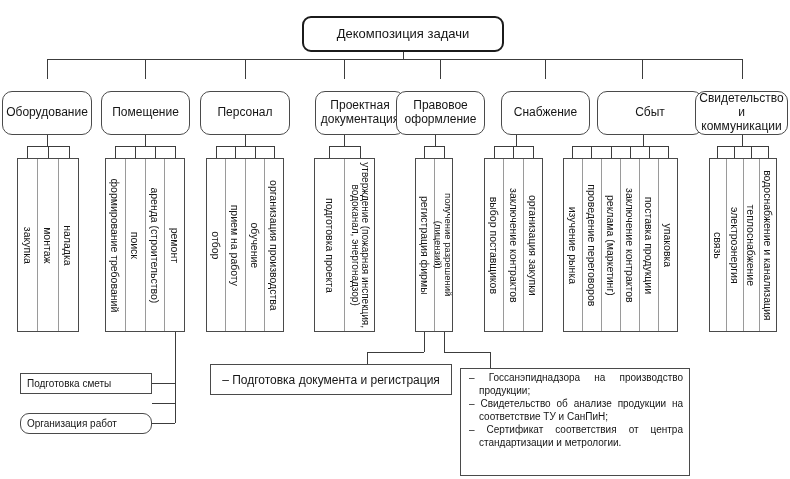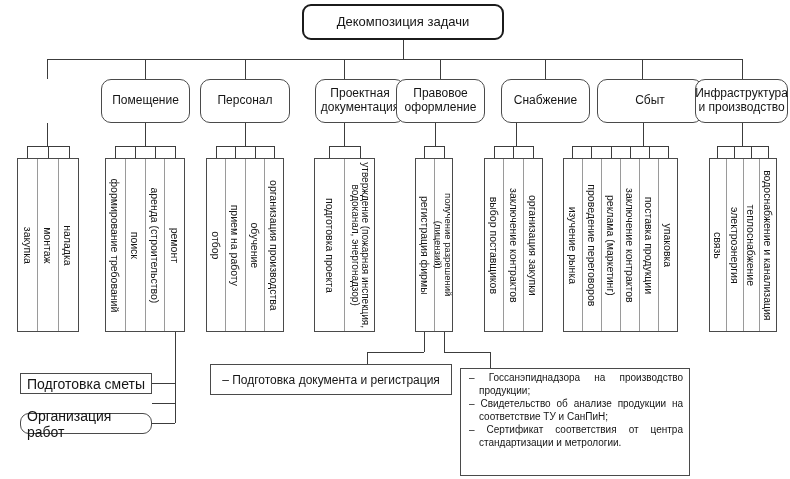--- a/index.html
+++ b/index.html
@@ -4,21 +4,21 @@
 <style>
   html,body{margin:0;padding:0;background:#fff;}
   .canvas{
     position:relative;width:790px;height:479px;background:#ffffff;
     font-family:"Liberation Sans",sans-serif;color:#151515;overflow:hidden;
   }
   .lines{position:absolute;left:0;top:0;width:790px;height:479px;}
   .rbox{
     position:absolute;box-sizing:border-box;border:1px solid #4a4a4a;border-radius:10px;
     background:#fff;display:flex;align-items:center;justify-content:center;
-    text-align:center;font-size:12px;line-height:1.15;padding:2px;
+    text-align:center;font-size:12px;line-height:1.15;padding:2px;margin-top:12px;
   }
   .root{
     left:302px;top:4px;width:202px;height:36px;
     border:2px solid #1b1b1b;border-radius:9px;font-size:13px;
   }
   .cat{top:79px;height:44px;}
   .cluster{
     position:absolute;top:158px;height:174px;box-sizing:border-box;
     border:1px solid #4a4a4a;background:#fff;display:flex;
   }
@@ -29,21 +29,21 @@
   .col:first-child{border-left:none;}
   .vlabel{
     flex:none;width:170px;text-align:center;font-size:10.5px;line-height:1.02;
     transform:rotate(90deg);white-space:normal;
   }
   .vlabel.approve{width:174px;font-size:10px;}
   .vlabel.license{width:110px;font-size:9.5px;}
   .stepbox{
     position:absolute;left:20px;width:132px;height:21px;box-sizing:border-box;
     border:1px solid #4a4a4a;background:#fff;display:flex;align-items:center;
-    padding-left:6px;font-size:14px;
+    padding-left:6px;font-size:10px;
   }
   .notebox{
     position:absolute;left:210px;top:364px;width:242px;height:31px;box-sizing:border-box;
     border:1px solid #4a4a4a;background:#fff;display:flex;align-items:center;
     justify-content:center;font-size:12px;
   }
   .permitbox{
     position:absolute;left:460px;top:368px;width:230px;height:108px;box-sizing:border-box;
     border:1px solid #4a4a4a;background:#fff;padding:3px 6px 2px 8px;
     font-size:10px;line-height:12.9px;
@@ -125,27 +125,28 @@
     <line x1="367" y1="352" x2="424" y2="352"></line>
     <line x1="367" y1="352" x2="367" y2="364"></line>
 
     <line x1="444" y1="332" x2="444" y2="352"></line>
     <line x1="444" y1="352" x2="490" y2="352"></line>
     <line x1="490" y1="352" x2="490" y2="368"></line>
   </svg>
 
   <div class="rbox root">Декомпозиция задачи</div>
 
+  <div class="rbox cat" style="left:2px;width:90px;">Оборудование</div>
   <div class="rbox cat" style="left:101px;width:89px;">Помещение</div>
   <div class="rbox cat" style="left:200px;width:90px;">Персонал</div>
   <div class="rbox cat" style="left:315px;width:90px;">Проектная документация</div>
   <div class="rbox cat" style="left:396px;width:89px;">Правовое оформление</div>
   <div class="rbox cat" style="left:501px;width:89px;">Снабжение</div>
   <div class="rbox cat" style="left:597px;width:106px;">Сбыт</div>
-  <div class="rbox cat" style="left:695px;width:93px;">Инфраструктура и производство</div>
+  <div class="rbox cat" style="left:695px;width:93px;">Свидетельство и коммуникации</div>
 
   <div class="cluster" style="left:17px;width:62px;">
     <div class="col">
         <span class="vlabel">закупка</span>
       </div>
     <div class="col">
         <span class="vlabel">монтаж</span>
       </div>
     <div class="col">
         <span class="vlabel">наладка</span>

